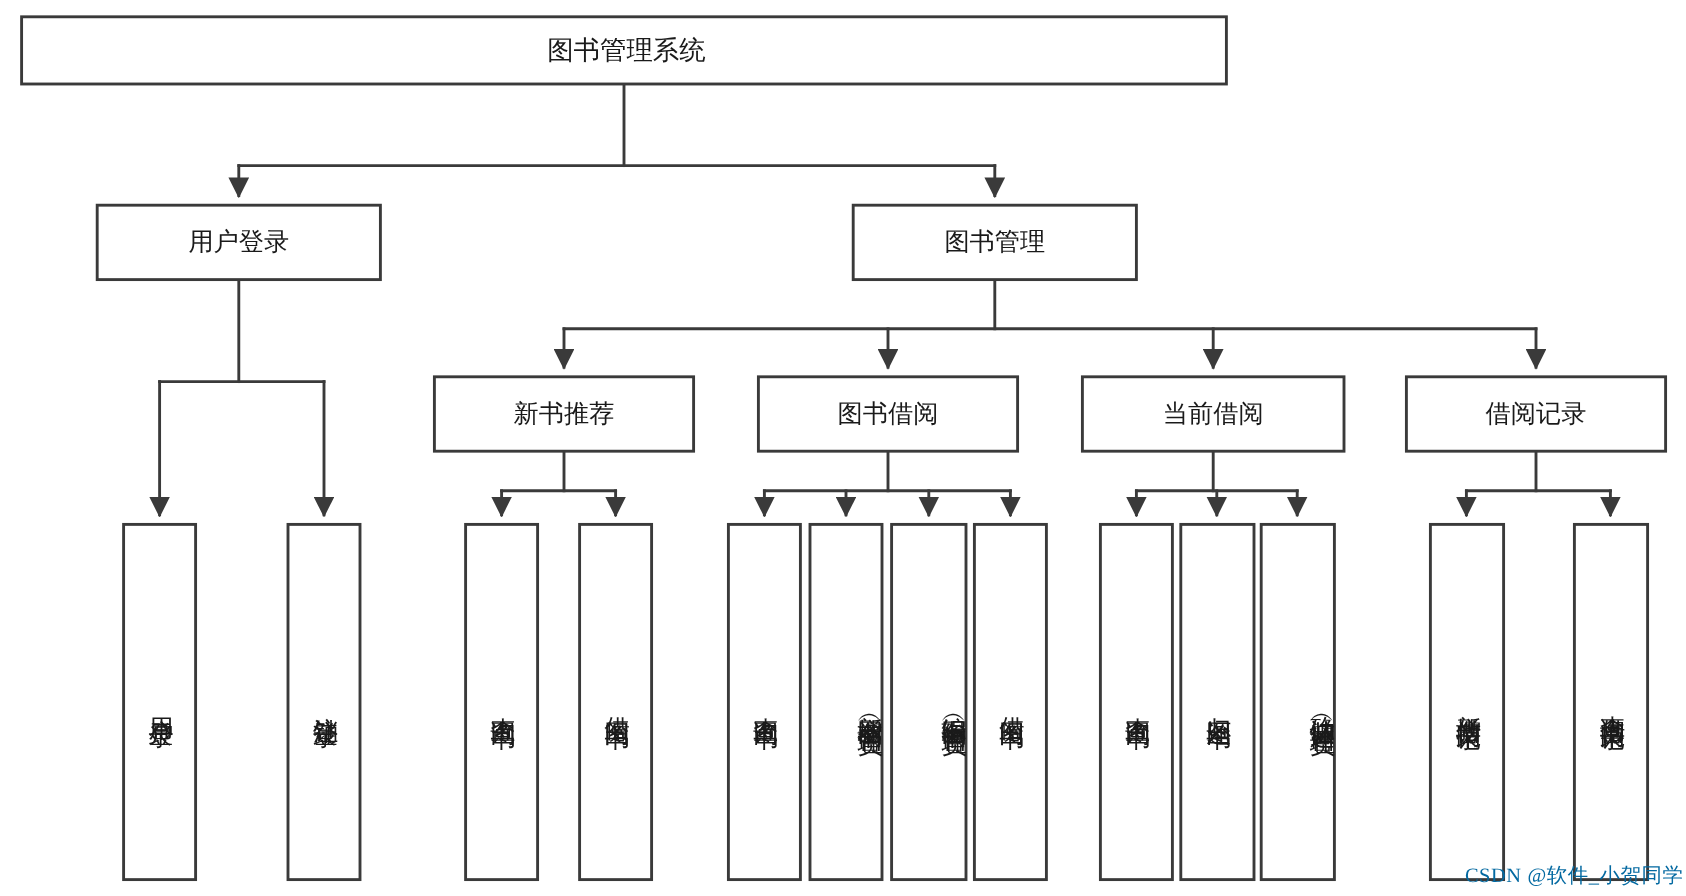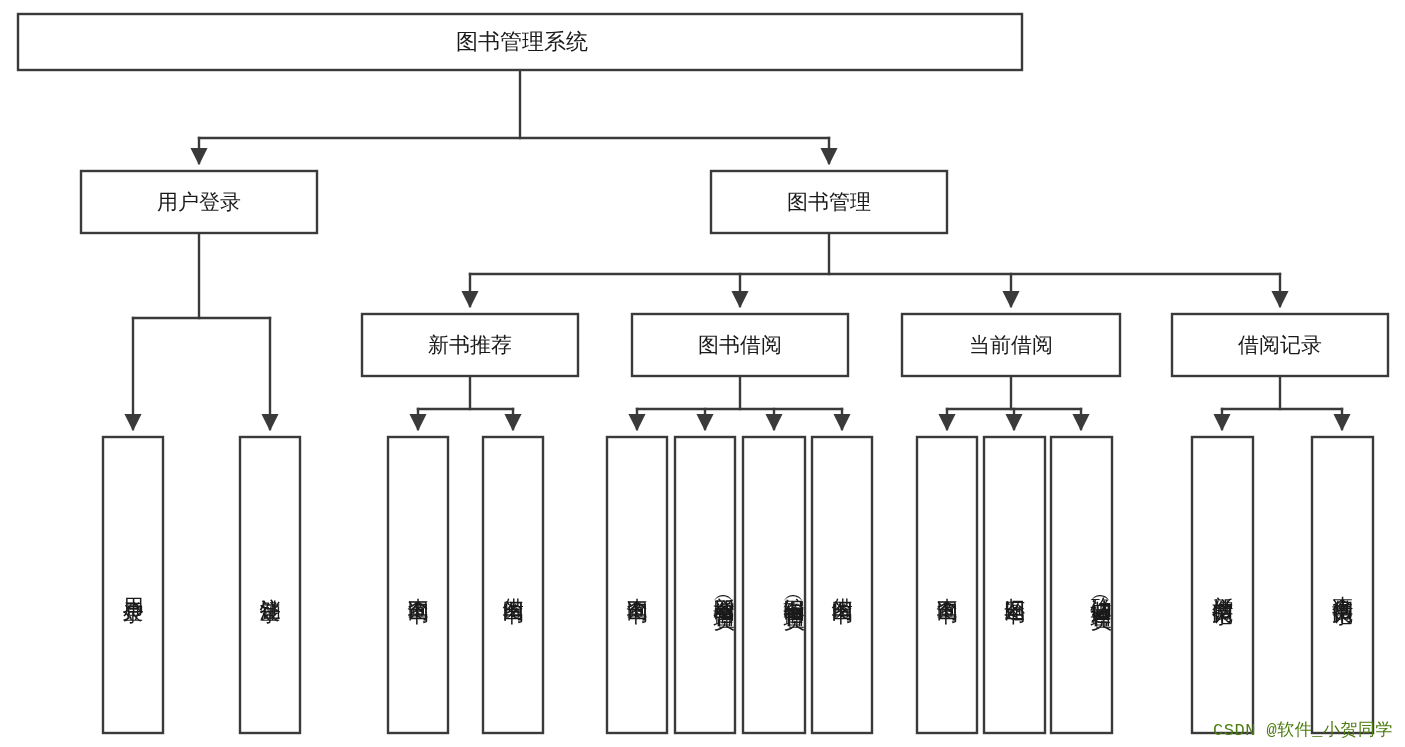--- a/index.html
+++ b/index.html
@@ -62,25 +62,25 @@
     line-height: 1.07;
     letter-spacing: 2px;
     display: flex;
     align-items: center;
     justify-content: center;
     white-space: nowrap;
     user-select: none;
   }
   #watermark {
     position: absolute;
-    right: 12px;
+    right: 2px;
     bottom: 6px;
-    font-family: Liberation Mono, monospace;
+    font-family: Liberation Serif, serif;
     font-size: 17px;
-    color: #4d7c0f;
+    color: #0369a1;
     white-space: nowrap;
     letter-spacing: 0.5px;
   }
 </style>
 </head>
 <body>
 
 <div id="diagram-root">
 
   <svg id="tree-svg" viewBox="0 0 1405 747">

